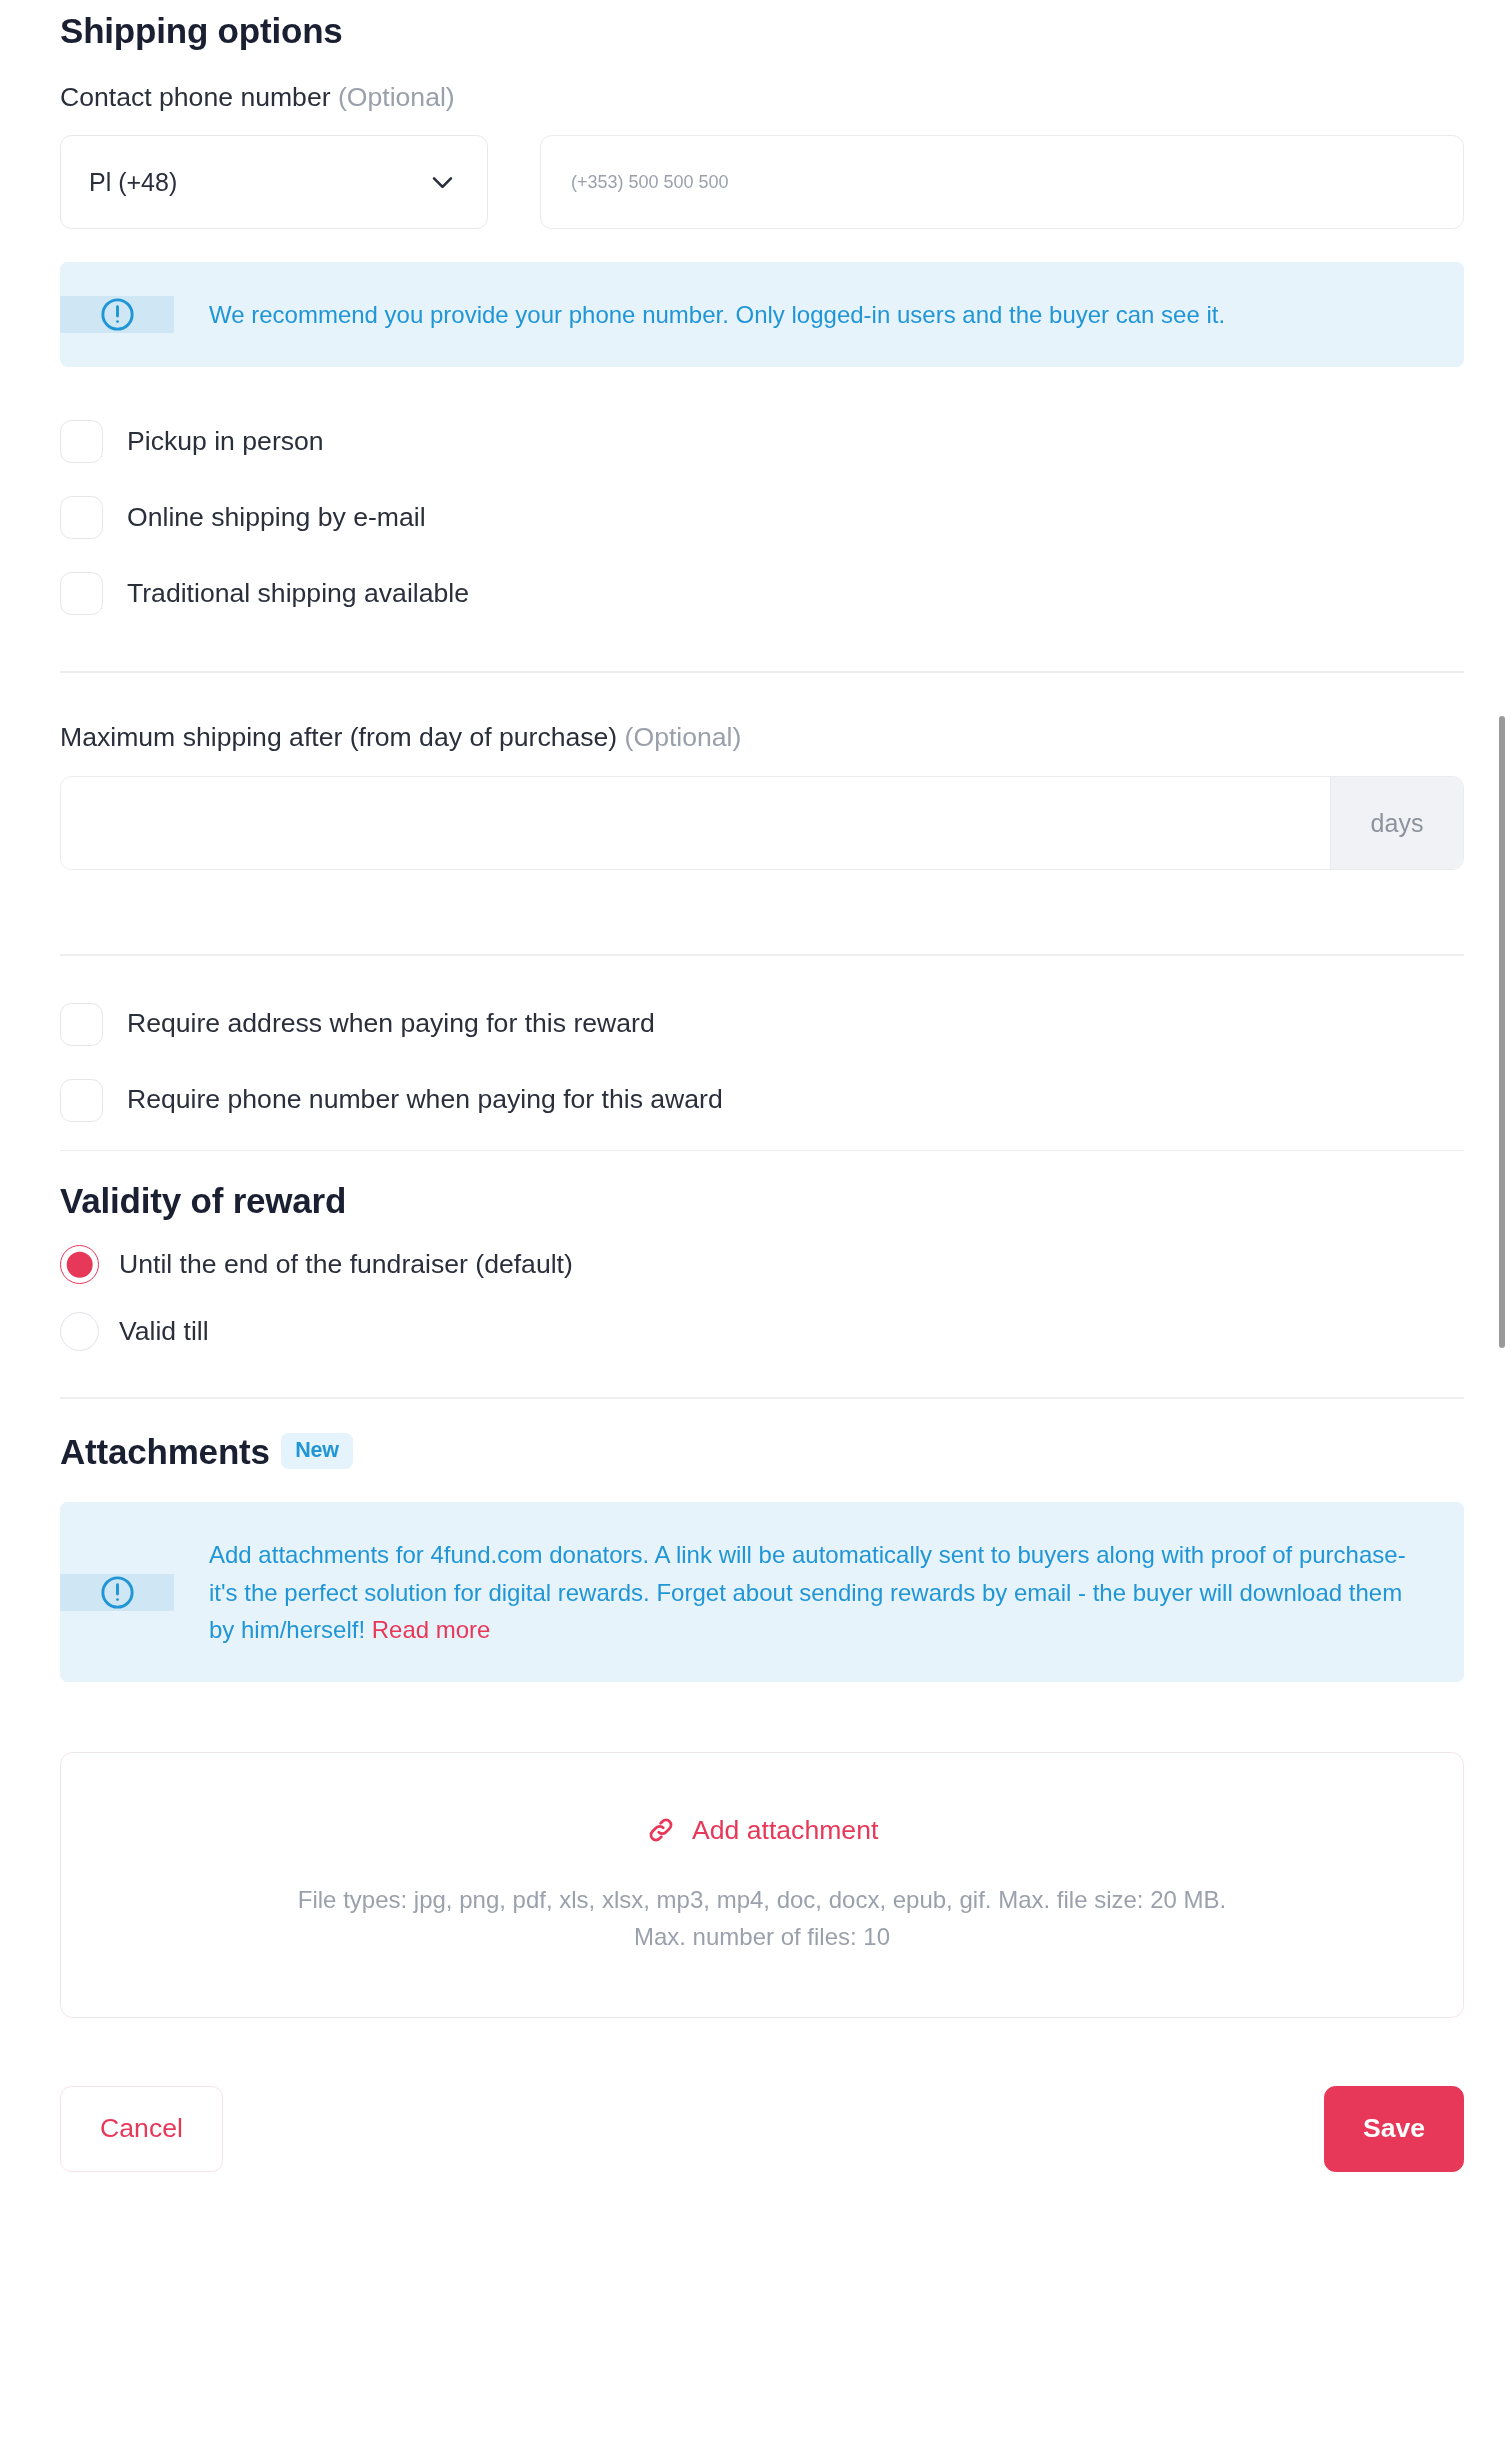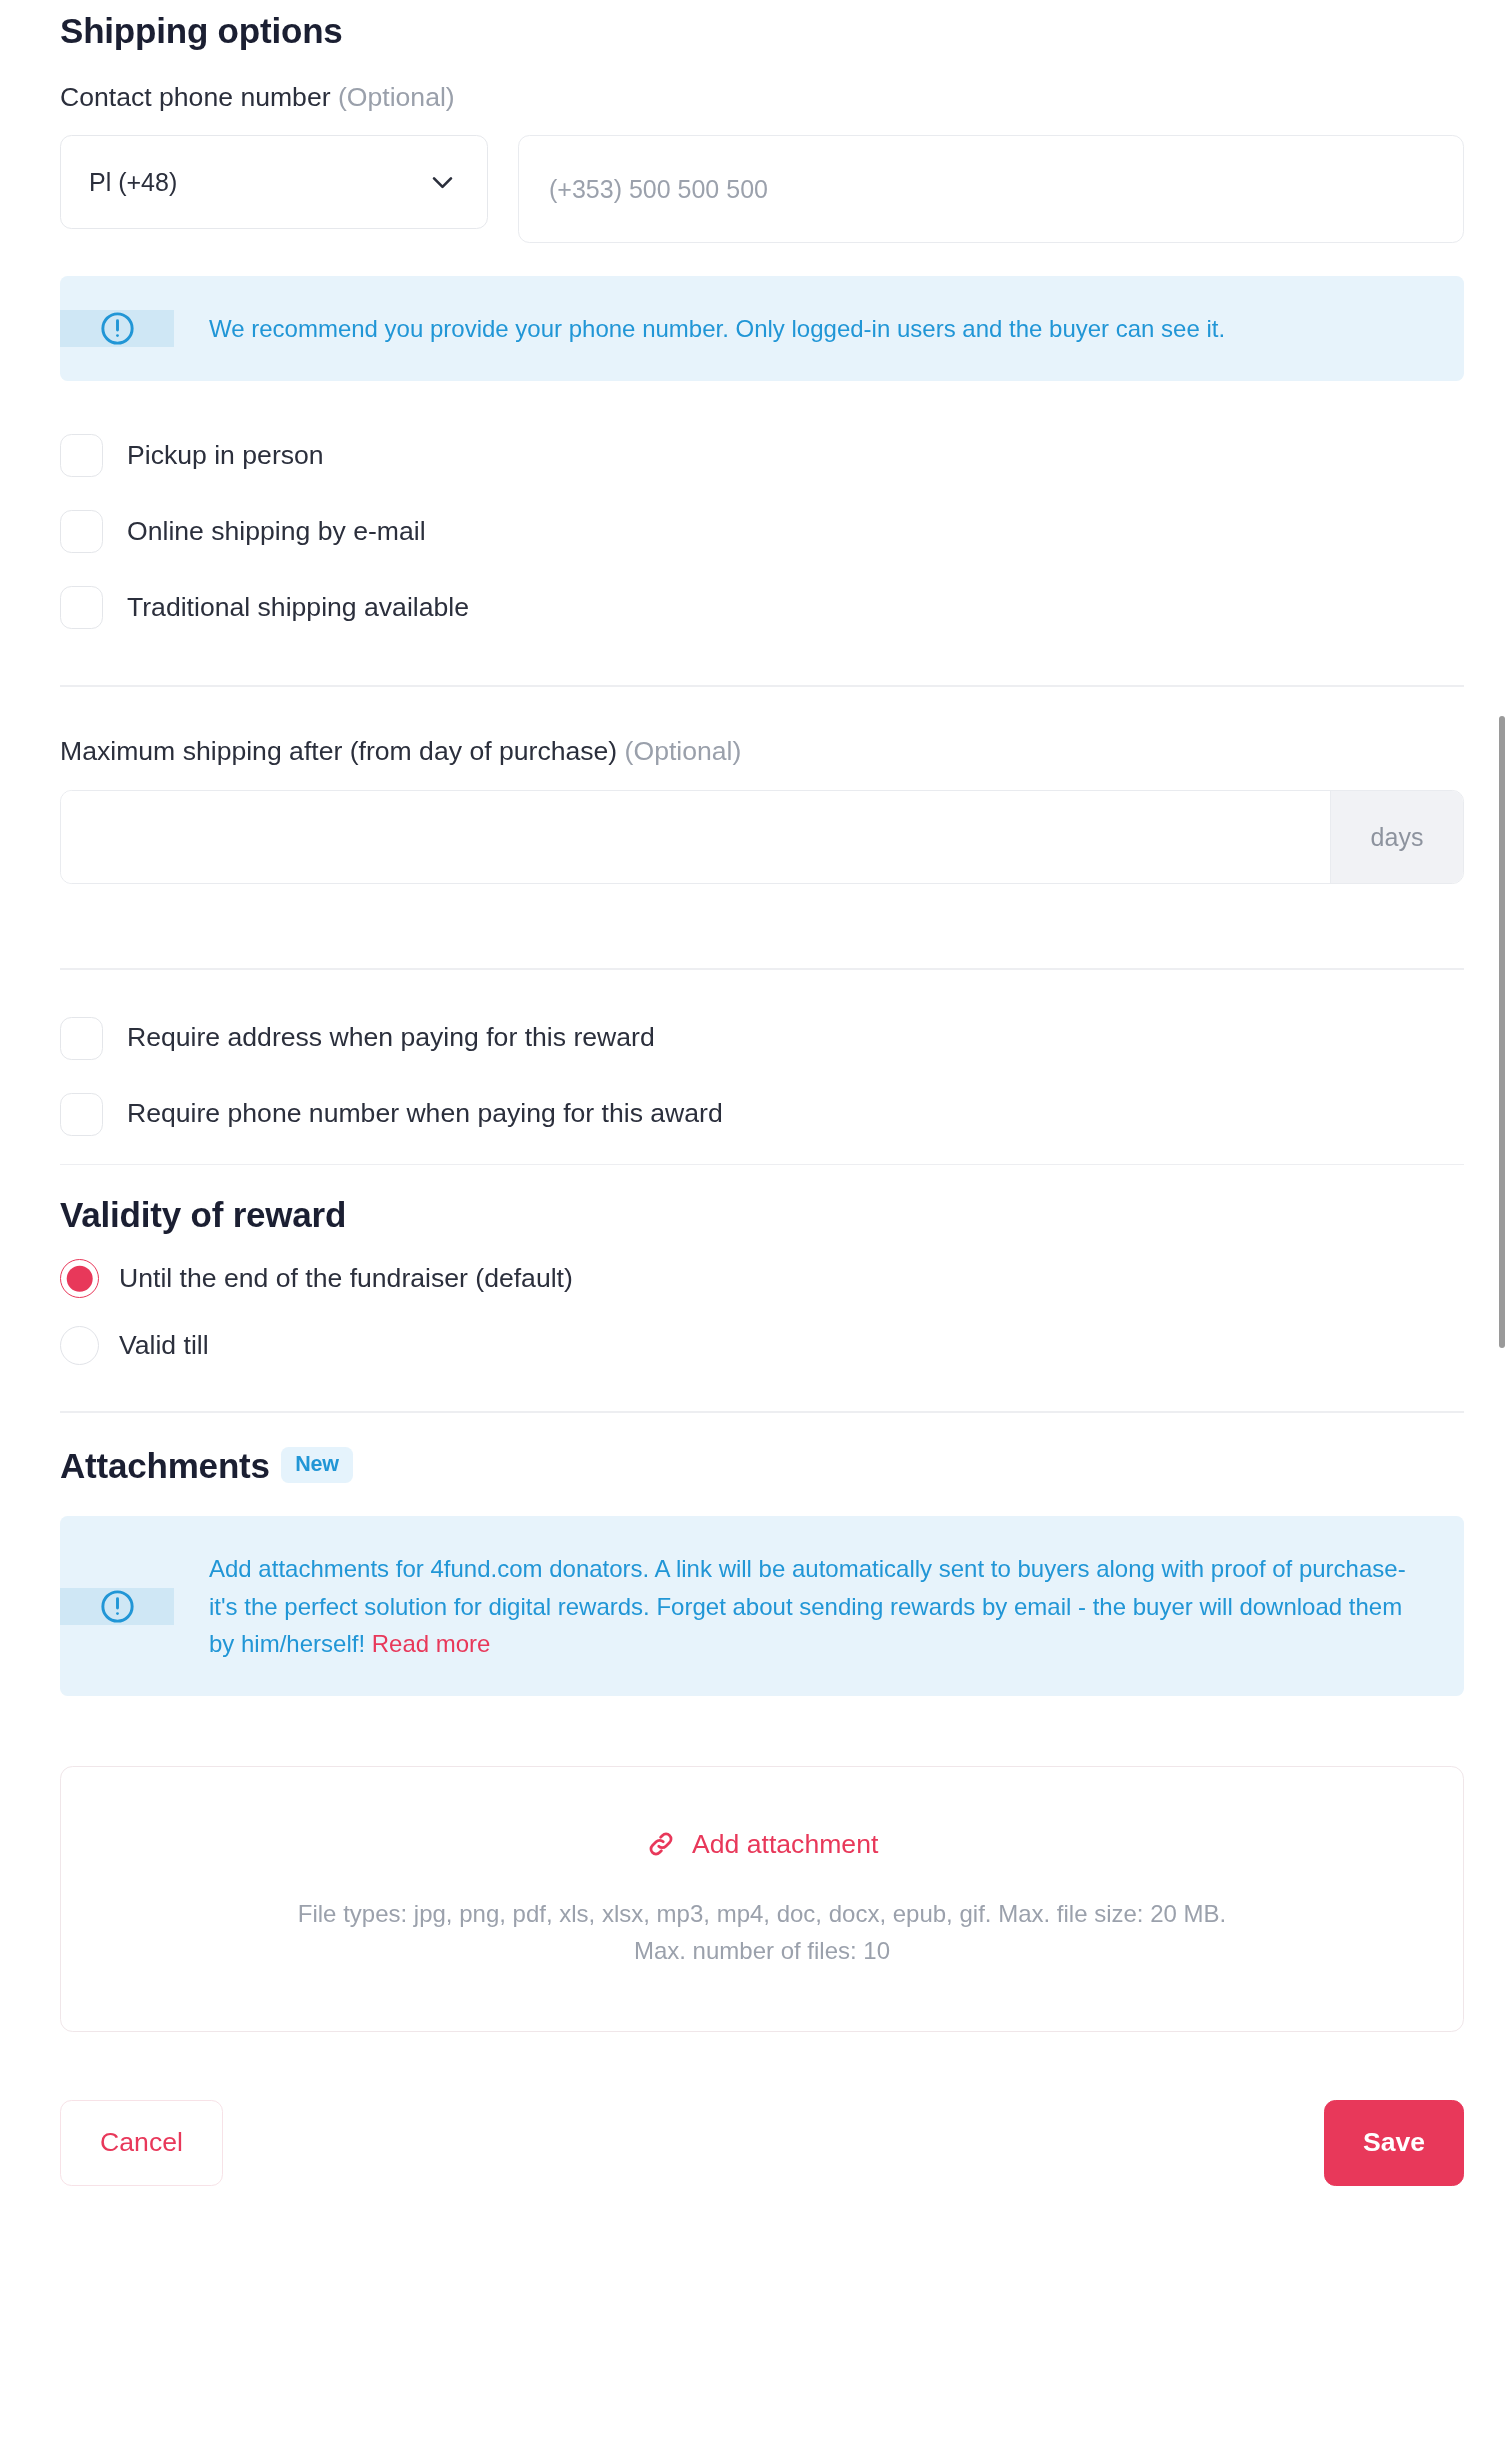--- a/index.html
+++ b/index.html
@@ -42,21 +42,21 @@
     line-height: 1.2;
   }
   .field-label .optional {
     color: #9aa0ab;
   }
 
   
   .row-inline {
     display: flex;
     align-items: stretch;
-    gap: 30px;
+    gap: 52px;
   }
 
   .select-box {
     position: relative;
     width: 428px;
     height: 94px;
     border: 1.3px solid #e6e8ec;
     border-radius: 11.4px;
     background: #fff;
     display: flex;
@@ -70,26 +70,26 @@
     right: 30px;
     top: 50%;
     transform: translateY(-50%);
     width: 29px;
     height: 29px;
     display: block;
   }
 
   .text-input {
     flex: 1;
-    height: 108px;
+    height: 94px;
     border: 1.3px solid #e9ebef;
     border-radius: 11.4px;
     background: #fff;
     padding: 0 30px;
-    font-size: 25px;
+    font-size: 18px;
     color: #2b2f3c;
     font-family: "Liberation Sans", sans-serif;
     outline: none;
   }
   .text-input::placeholder { color: #9ba1ac; }
 
   
   .banner {
     display: flex;
     align-items: center;

